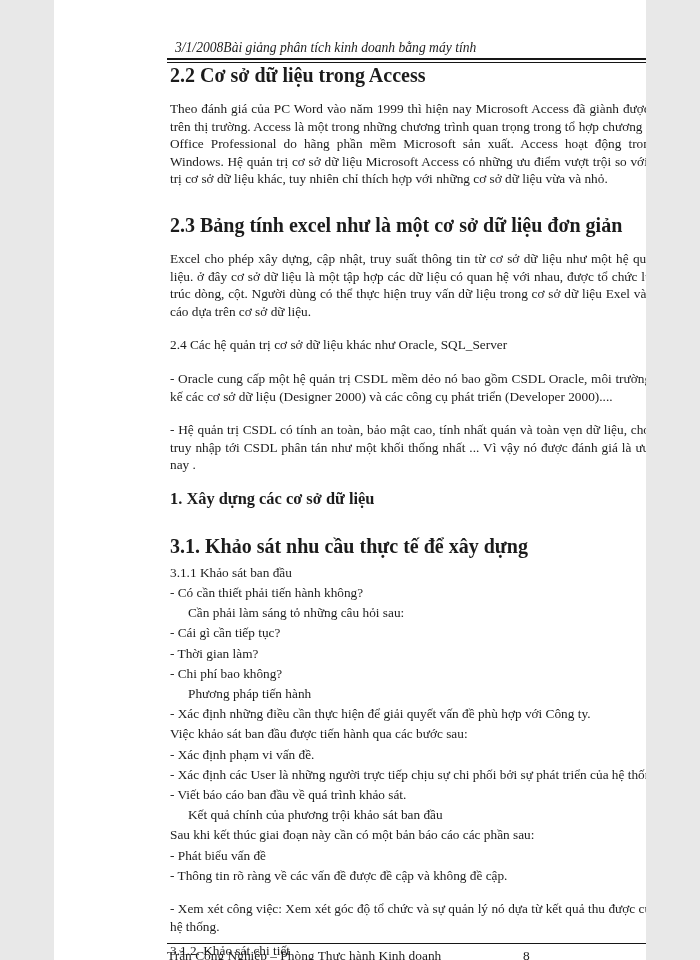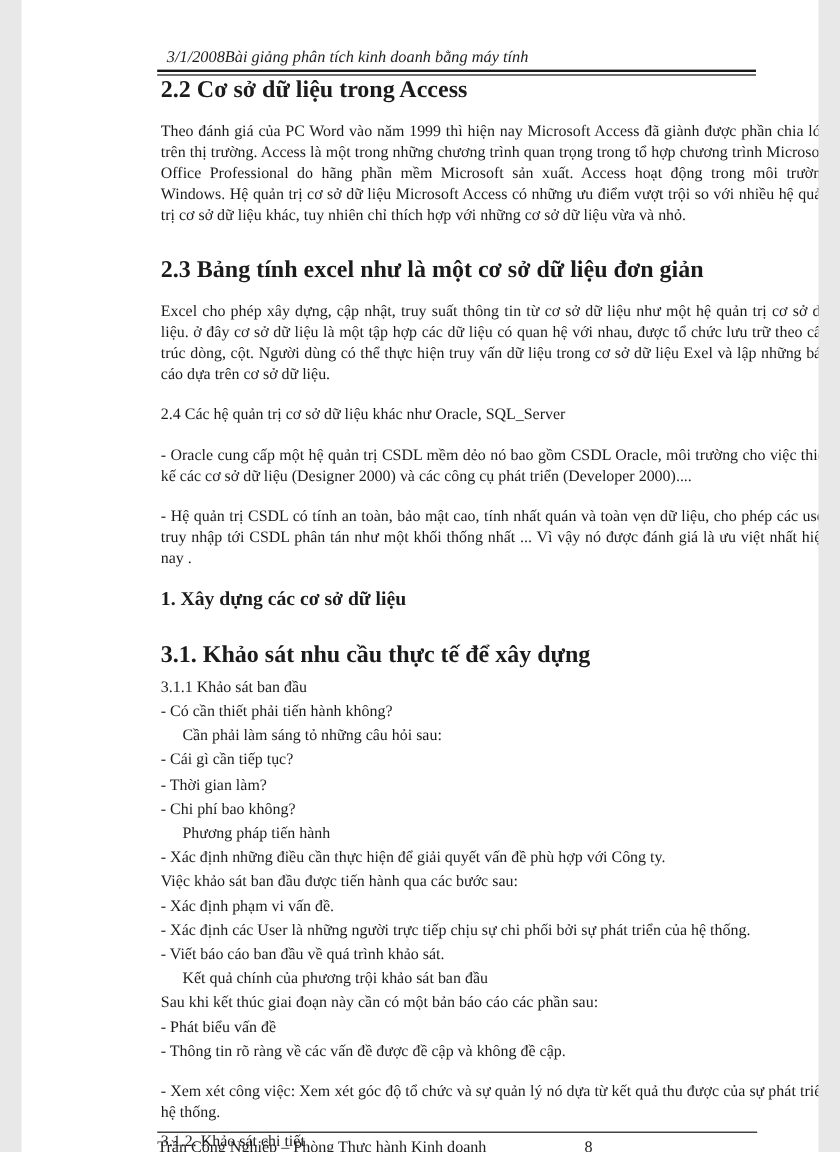--- a/index.html
+++ b/index.html
@@ -1,18 +1,18 @@
 <!DOCTYPE html>
 <html><head>
 <meta charset="utf-8">
 <style>
   html,body{margin:0;padding:0;background:#e8e8e8;}
   .page{
     position:relative;
-    width:664px;height:960px;
+    width:592px;height:960px;
     margin:0 auto;
     background:#ffffff;
     font-family:"Liberation Serif","DejaVu Serif",serif;
     color:#1c1c1c;
     overflow:hidden;
     box-sizing:border-box;
   }
   
   .hdr{
     position:absolute;

